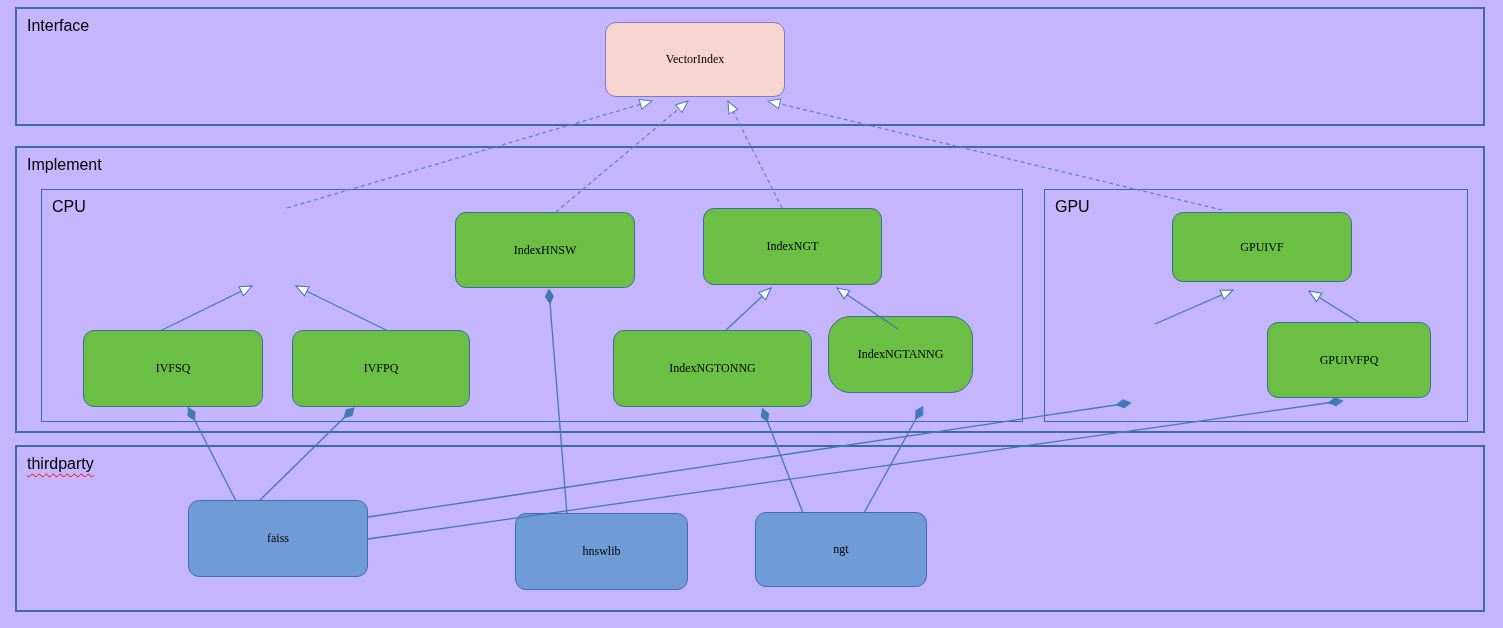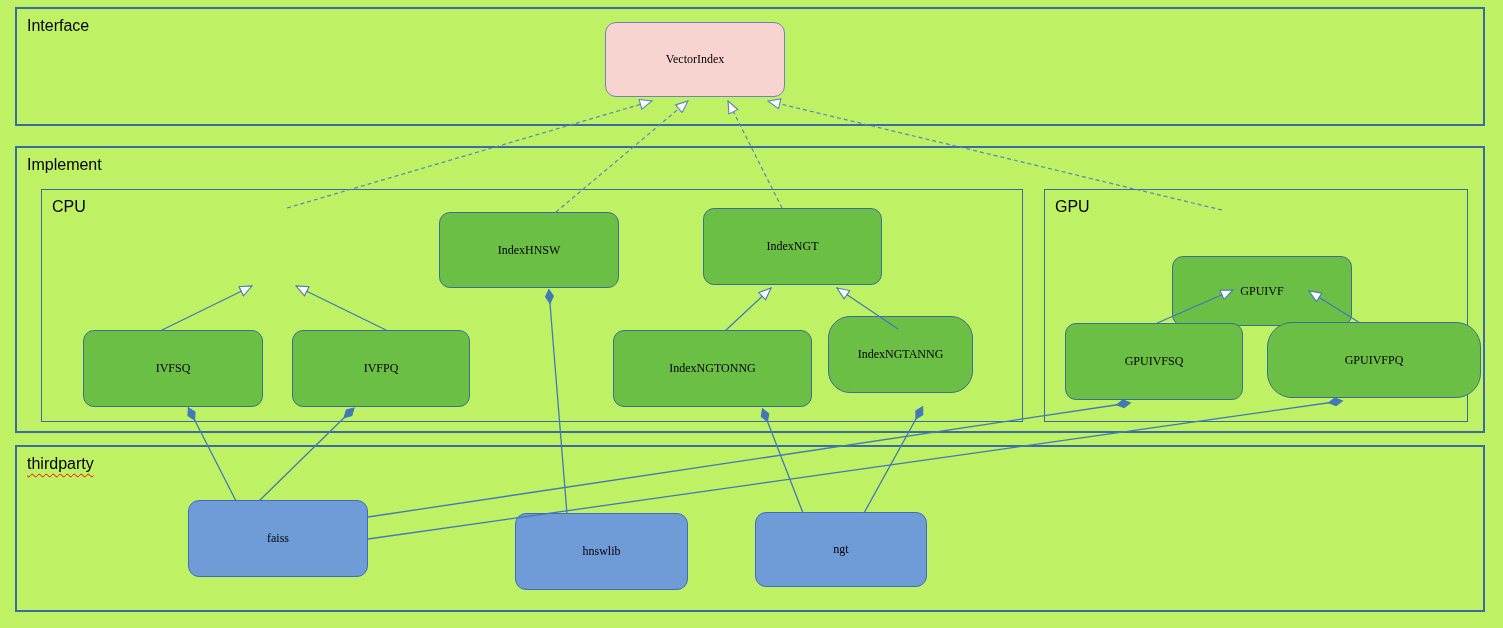--- a/index.html
+++ b/index.html
@@ -11,21 +11,21 @@
     --third-border:#3e6dbf;
     --section-border:#3a6ca3;
     --connector:#4378b7;
     --connector-dashed:#5c82c2;
     --underline:#ff0000;
   }
   html,body{margin:0;padding:0;background:#ffffff;}
   #canvas{
     position:relative;
     width:1503px;height:628px;
-    background:#bef264;
+    background:#c4b5fd;
     font-family:"Liberation Sans", sans-serif;
     overflow:hidden;
   }
   .section{
     position:absolute;
     border:2px solid var(--section-border);
     background:transparent;
     box-sizing:border-box;
   }
   .section-label{
@@ -102,37 +102,36 @@
     <span class="section-label">GPU</span>
   </div>
 
   <div class="section" style="left:15px;top:445px;width:1470px;height:167px;">
     <span class="section-label squiggle">thirdparty</span>
   </div>
 
   <div class="node pink" style="left:605px;top:22px;width:180px;height:75px;">VectorIndex</div>
 
 
-  <div class="node green" style="left:439px;top:212px;width:180px;height:76px;">IndexHNSW</div>
+  <div class="node green" style="left:455px;top:212px;width:180px;height:76px;">IndexHNSW</div>
 
   <div class="node green" style="left:703px;top:208px;width:179px;height:77px;">IndexNGT</div>
 
   <div class="node green" style="left:83px;top:330px;width:180px;height:77px;">IVFSQ</div>
 
   <div class="node green" style="left:292px;top:330px;width:178px;height:77px;text-align:right;">IVFPQ</div>
 
   <div class="node green" style="left:613px;top:330px;width:199px;height:77px;">IndexNGTONNG</div>
 
   <div class="node green" style="left:828px;top:316px;width:145px;height:77px;border-radius:22px;">IndexNGTANNG</div>
 
-  <div class="node green" style="left:1172px;top:212px;width:180px;height:70px;margin-top:44px;">GPUIVF</div>
+  <div class="node green" style="left:1172px;top:212px;width:180px;height:70px;">GPUIVF</div>
 
-  <div class="node green" style="left:1065px;top:323px;width:178px;height:77px;">GPUIVFSQ</div>
 
-  <div class="node green" style="left:1267px;top:322px;width:214px;height:76px;border-radius:25px;">GPUIVFPQ</div>
+  <div class="node green" style="left:1267px;top:322px;width:164px;height:76px;">GPUIVFPQ</div>
 
   <div class="node blue" style="left:188px;top:500px;width:180px;height:77px;">faiss</div>
 
   <div class="node blue" style="left:483px;top:513px;width:173px;height:77px;margin-left:32px;">hnswlib</div>
 
   <div class="node blue" style="left:755px;top:512px;width:172px;height:75px;">ngt</div>
 
   <svg id="edges" width="1503" height="628" viewBox="0 0 1503 628">
     <defs>
       <marker id="triOpen" markerUnits="userSpaceOnUse" markerWidth="14" markerHeight="12" viewBox="0 0 14 12" refX="13" refY="6" orient="auto">

